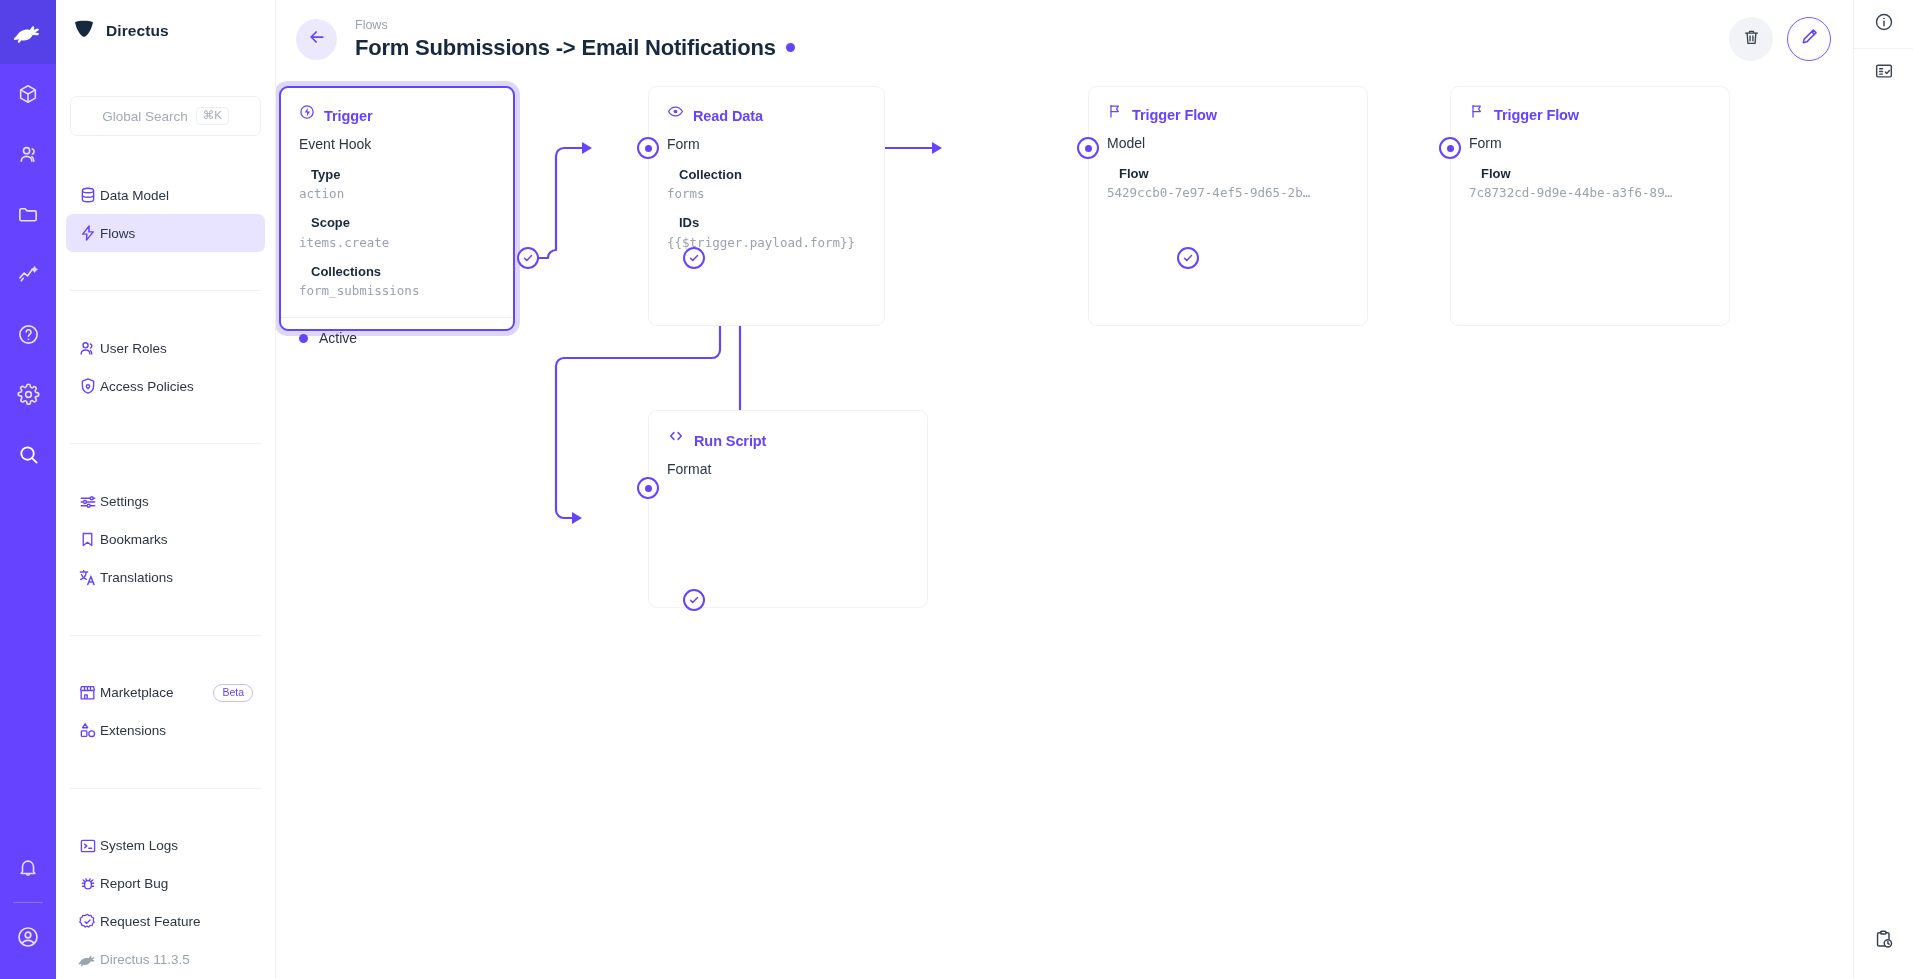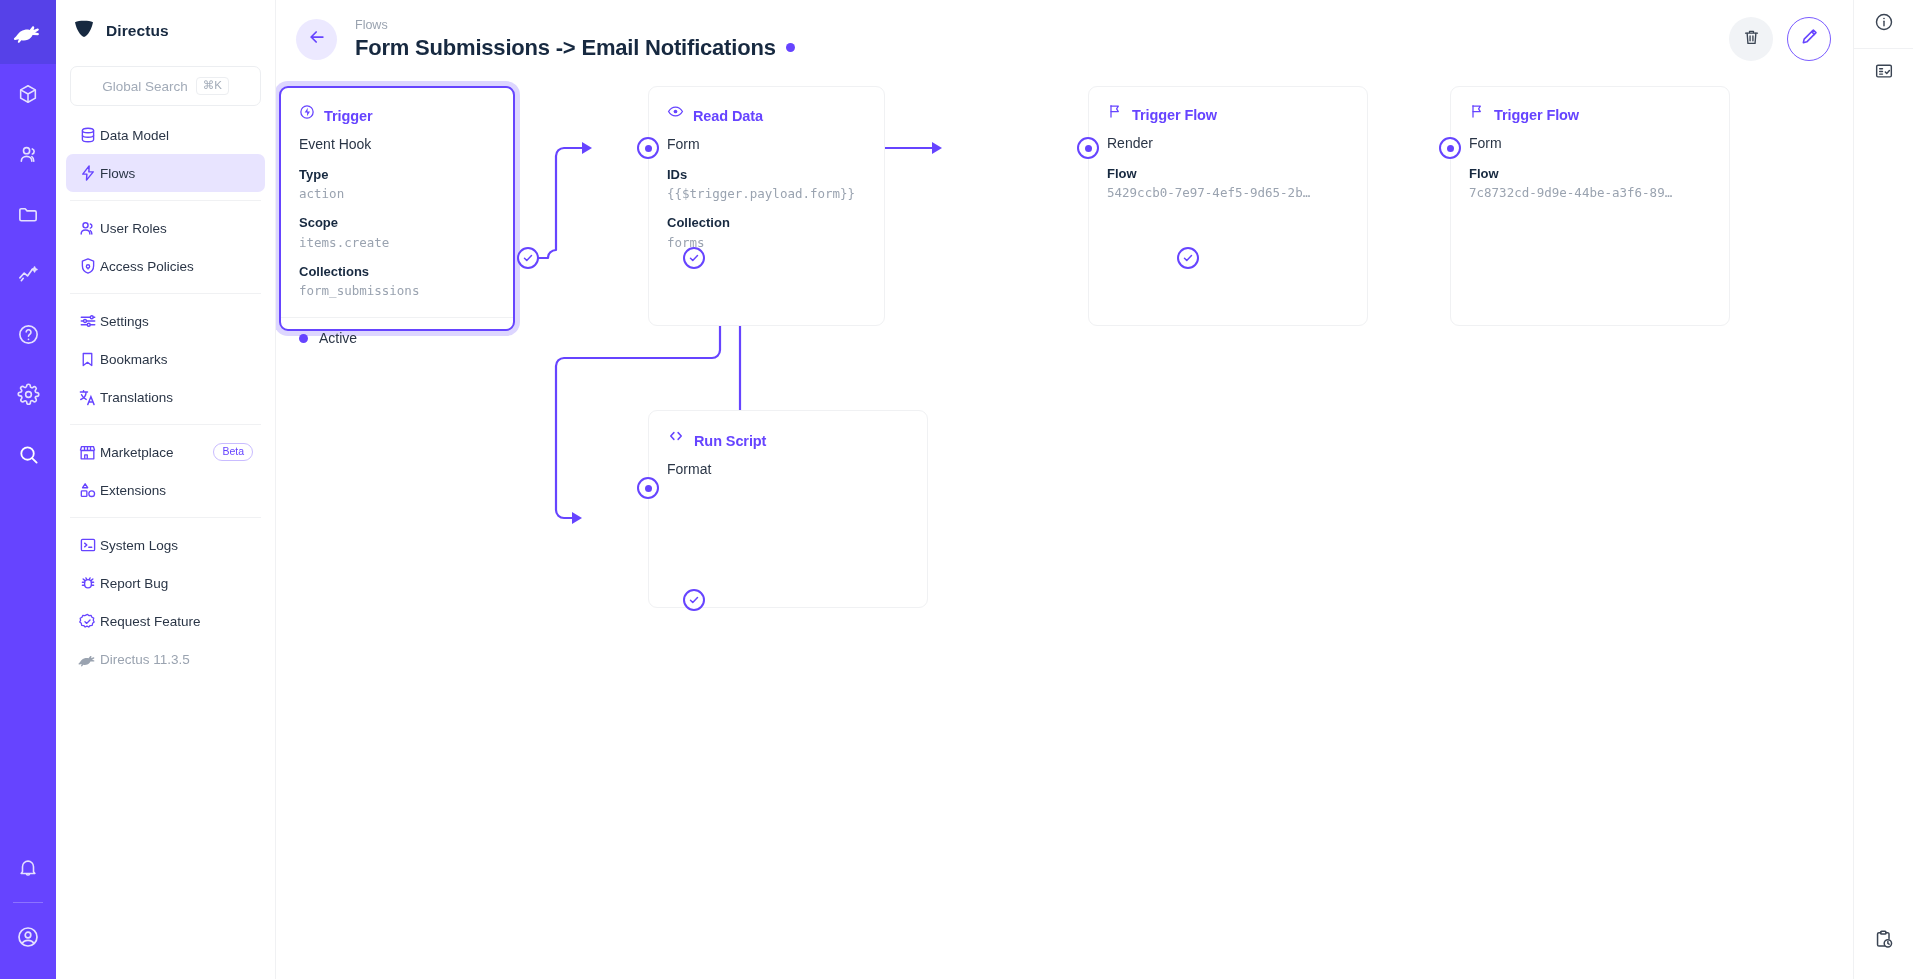--- a/index.html
+++ b/index.html
@@ -25,21 +25,21 @@
     width: 56px; height: 60px; display: flex; align-items: center; justify-content: center;
     cursor: pointer;
   }
   .rail-btn svg { display: block; }
   .rail-spacer { flex: 1 1 auto; }
   .rail-sep { width: 30px; height: 1px; background: rgba(255,255,255,.25); margin: 4px 0; }
 
   
   .nav {
     width: 220px; flex: 0 0 220px; height: 979px; background: #ffffff;
-    border-right: 1px solid #f0f1f3; display: flex; flex-direction: column;
+    border-right: 1px solid #f0f1f3; display: flex; flex-direction: column; justify-content: space-between;
   }
   .nav-header {
     height: 62px; display: flex; align-items: center; gap: 12px; padding: 0 18px;
   }
   .nav-title { font-size: 15.5px; font-weight: 600; color: #172940; letter-spacing: .1px; }
   .search-wrap { padding: 4px 14px 10px 14px; }
   .search-box {
     height: 40px; border: 1px solid #eceef1; border-radius: 7px;
     display: flex; align-items: center; justify-content: center; gap: 8px;
     cursor: text; background: #fff;
@@ -98,21 +98,21 @@
     position: absolute; background: #fff; border: 1px solid #f0f1f3; border-radius: 9px;
     box-shadow: 0 0 0 0 rgba(0,0,0,0); cursor: pointer;
   }
   .node-head {
     display: flex; align-items: flex-end; gap: 9px; padding: 16px 18px 10px 18px;
   }
   .node-type { font-size: 14.5px; font-weight: 700; color: #6644ff; letter-spacing: -.1px; }
   .node-body { padding: 0 18px 16px 18px; }
   .node-name { font-size: 14px; color: #2a3546; line-height: 1.55; }
   .kv { margin-top: 9px; }
-  .kv-k { font-size: 13px; font-weight: 700; color: #172940; line-height: 1.5; }
+  .kv-k { font-size: 13px; font-weight: 700; color: #172940; line-height: 1.5; margin-left: 12px; }
   .kv-v {
     font-family: "DejaVu Sans Mono", monospace; font-size: 12.5px; color: #9aa3b0;
     line-height: 1.6; white-space: nowrap; overflow: hidden; text-overflow: ellipsis;
   }
 
   
   .node.trigger {
     border: 2px solid #6644ff; box-shadow: 0 0 0 5px #ddd6ff;
     display: flex; flex-direction: column;
   }
@@ -471,26 +471,26 @@
               <svg width="17" height="17" viewBox="0 0 24 24" fill="none" stroke="#6644ff" stroke-width="1.8">
                   <path d="M2.2 12S5.8 5.8 12 5.8 21.8 12 21.8 12 18.2 18.2 12 18.2 2.2 12 2.2 12z"></path>
                   <circle cx="12" cy="12" r="2.6" fill="#6644ff" stroke="none"></circle>
                 </svg>
             </span>
             <span class="node-type">Read Data</span>
           </div>
           <div class="node-body">
             <div class="node-name">Form</div>
             <div class="kv">
+              <div class="kv-k">Collection</div>
+              <div class="kv-v">forms</div>
+            </div>
+            <div class="kv">
               <div class="kv-k">IDs</div>
               <div class="kv-v">{{$trigger.payload.form}}</div>
-            </div>
-            <div class="kv">
-              <div class="kv-k">Collection</div>
-              <div class="kv-v">forms</div>
             </div>
           </div>
         </div>
 
         <div class="node" style="left:372px; top:332px; width:280px; height:198px;">
           <div class="node-head">
             <span>
               <svg width="18" height="18" viewBox="0 0 24 24" fill="none" stroke="#6644ff" stroke-width="2" stroke-linecap="round" stroke-linejoin="round">
                   <path d="M9.2 7.5L5 12l4.2 4.5M14.8 7.5L19 12l-4.2 4.5"></path>
                 </svg>
@@ -506,21 +506,21 @@
           <div class="node-head">
             <span>
               <svg width="16" height="16" viewBox="0 0 24 24" fill="none" stroke="#6644ff" stroke-width="1.9" stroke-linejoin="round" stroke-linecap="round">
                   <path d="M6 21V4"></path>
                   <path d="M6 4.8h11l-2.6 4 2.6 4H6"></path>
                 </svg>
             </span>
             <span class="node-type">Trigger Flow</span>
           </div>
           <div class="node-body">
-            <div class="node-name">Render</div>
+            <div class="node-name">Model</div>
             <div class="kv">
               <div class="kv-k">Flow</div>
               <div class="kv-v">5429ccb0-7e97-4ef5-9d65-2b…</div>
             </div>
           </div>
         </div>
 
         <div class="node" style="left:1174px; top:8px; width:280px; height:240px;">
           <div class="node-head">
             <span>

